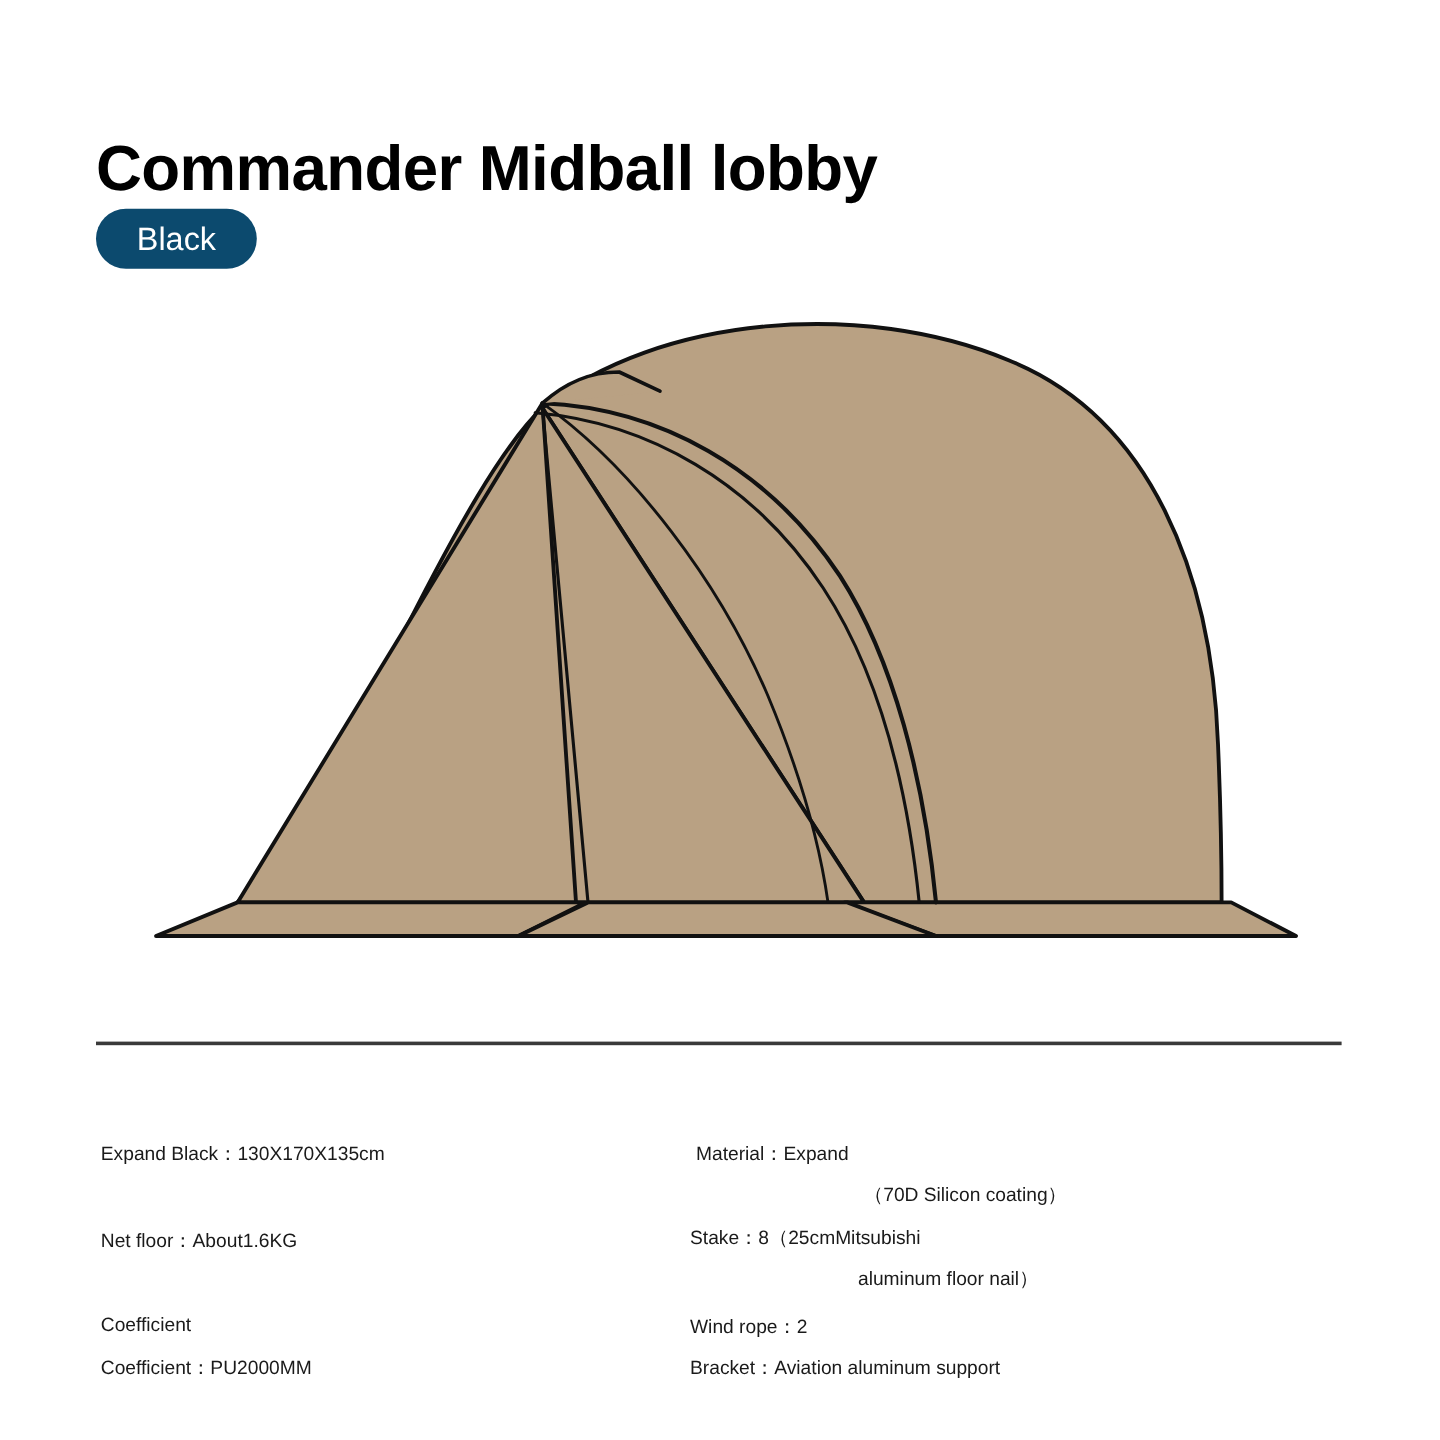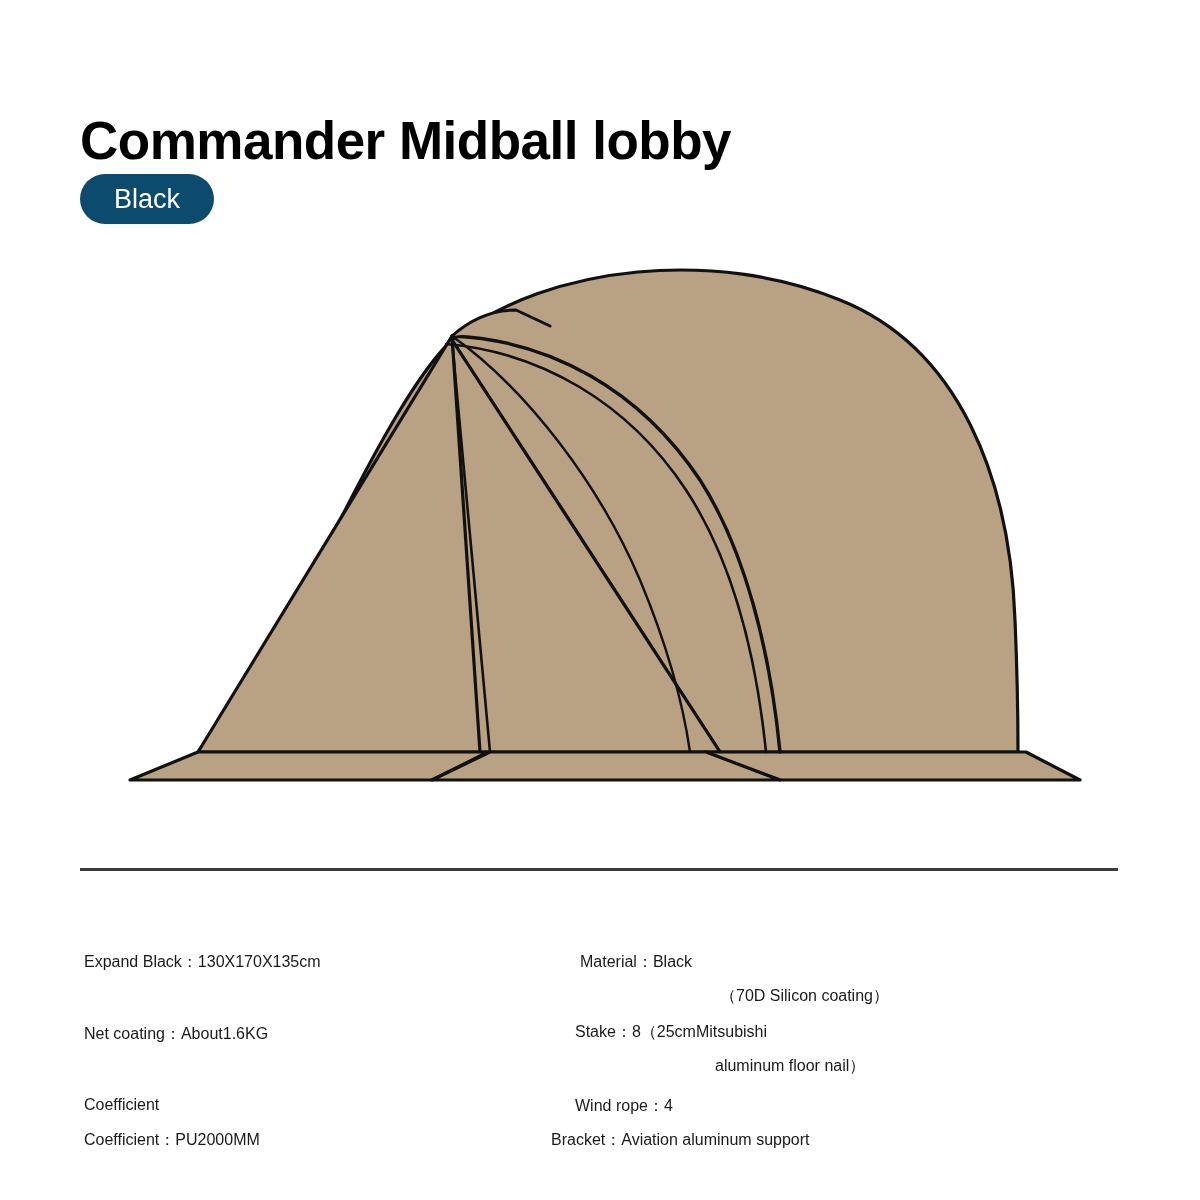--- a/index.html
+++ b/index.html
@@ -82,21 +82,21 @@
   .l1 { position: absolute; top: 22px; left: 4px; }
   .l2 { position: absolute; top: 94px; left: 4px; }
   .l3 { position: absolute; top: 166px; left: 4px; }
   .l4 { position: absolute; top: 200px; left: 4px; }
   
   .r1 { position: absolute; top: 22px; left: 500px; }
   .r1b { position: absolute; top: 56px; left: 640px; }
   .r2 { position: absolute; top: 92px; left: 495px; }
   .r2b { position: absolute; top: 126px; left: 620px; margin-left: 15px; }
   .r3 { position: absolute; top: 166px; left: 495px; }
-  .r4 { position: absolute; top: 200px; left: 471px; text-align: right; }
+  .r4 { position: absolute; top: 200px; left: 495px; text-align: right; }
 </style>
 </head>
 <body>
 
 <div class="page">
 
   <h1 class="product-title">Commander Midball lobby</h1>
 
   <div class="color-badge">Black</div>
 
@@ -130,25 +130,25 @@
 
         <path d="M372,96 C392,78 412,70 436,70 L470,86" fill="#b9a183" stroke-width="3"></path>
       </g>
     </svg>
   </div>
 
   <div class="divider"></div>
 
   <div class="specs">
     <div class="spec-row l1">Expand Black：130X170X135cm</div>
-    <div class="spec-row l2">Net coating：About1.6KG</div>
+    <div class="spec-row l2">Net floor：About1.6KG</div>
     <div class="spec-row l3">Coefficient</div>
     <div class="spec-row l4">Coefficient：PU2000MM</div>
 
-    <div class="spec-row r1">Material：Black</div>
+    <div class="spec-row r1">Material：Expand</div>
     <div class="spec-sub r1b">（70D Silicon coating）</div>
     <div class="spec-row r2">Stake：8（25cmMitsubishi</div>
     <div class="spec-sub r2b">aluminum floor nail）</div>
-    <div class="spec-row r3">Wind rope：4</div>
+    <div class="spec-row r3">Wind rope：2</div>
     <div class="spec-row r4">Bracket：Aviation aluminum support</div>
   </div>
 
 </div>
 
 </body></html>

